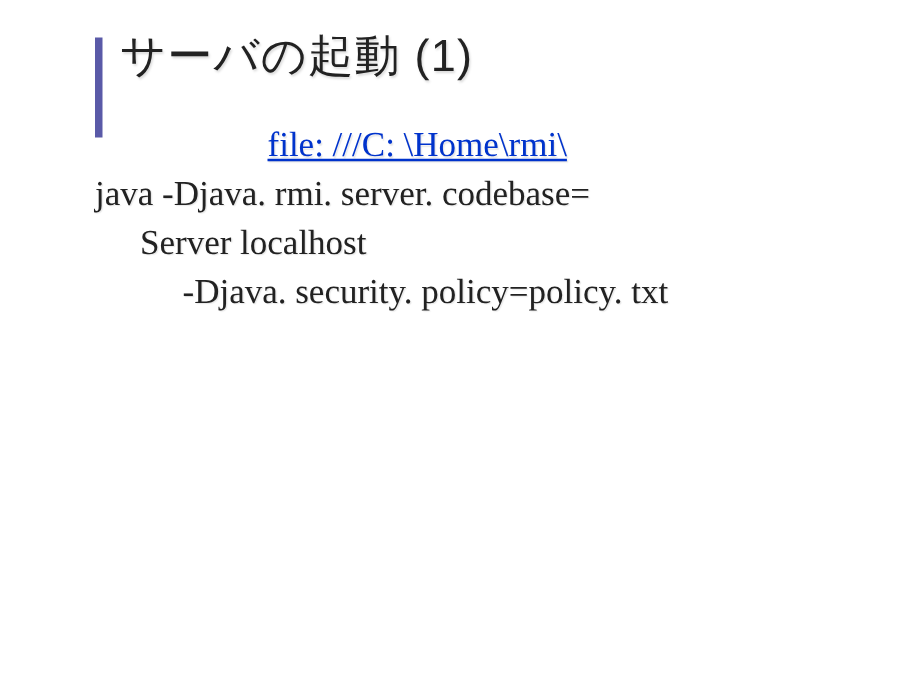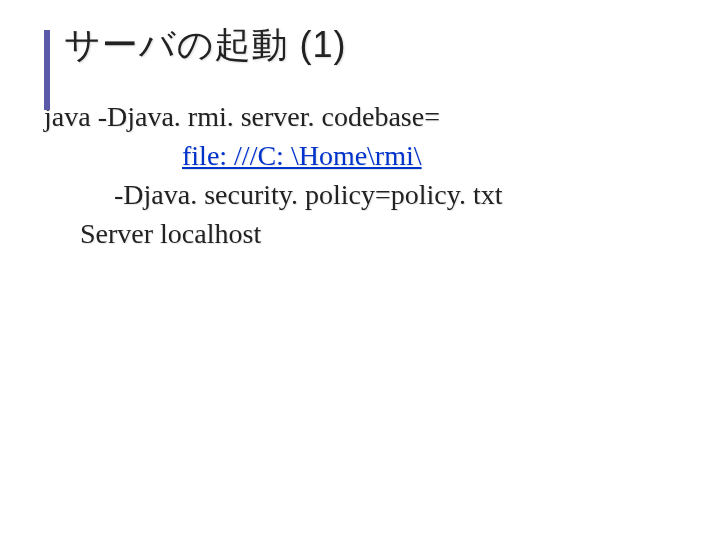--- a/index.html
+++ b/index.html
@@ -10,21 +10,21 @@
   body {
     width: 720px;
     height: 540px;
     background: #ffffff;
     font-family: "MS PGothic", "Hiragino Kaku Gothic Pro", Meiryo, sans-serif;
     overflow: hidden;
   }
   .slide {
     width: 100%;
     height: 100%;
-    padding: 22px 32px 0 44px;
+    padding: 22px 32px 0 76px;
     position: relative;
   }
   .title-container {
     position: relative;
     padding-left: 20px;
     margin-bottom: 28px;
   }
   .title-accent {
     position: absolute;
     left: 0;
@@ -62,20 +62,20 @@
 </style>
 </head>
 <body>
 
 <div class="slide">
   <div class="title-container">
     <div class="title-accent"></div>
     <div class="title-line">サーバの起動 (1)</div>
   </div>
   <div class="content">
-    <div class="cmd-line">java -Djava. rmi. server. codebase=</div>
     <div class="cmd-line indent1">
       <span class="link">file: ///C: \Home\rmi\</span>
     </div>
+    <div class="cmd-line">java -Djava. rmi. server. codebase=</div>
+    <div class="cmd-line indent3">Server localhost</div>
     <div class="cmd-line indent2">-Djava. security. policy=policy. txt</div>
-    <div class="cmd-line indent3">Server localhost</div>
   </div>
 </div>
 
 </body></html>

